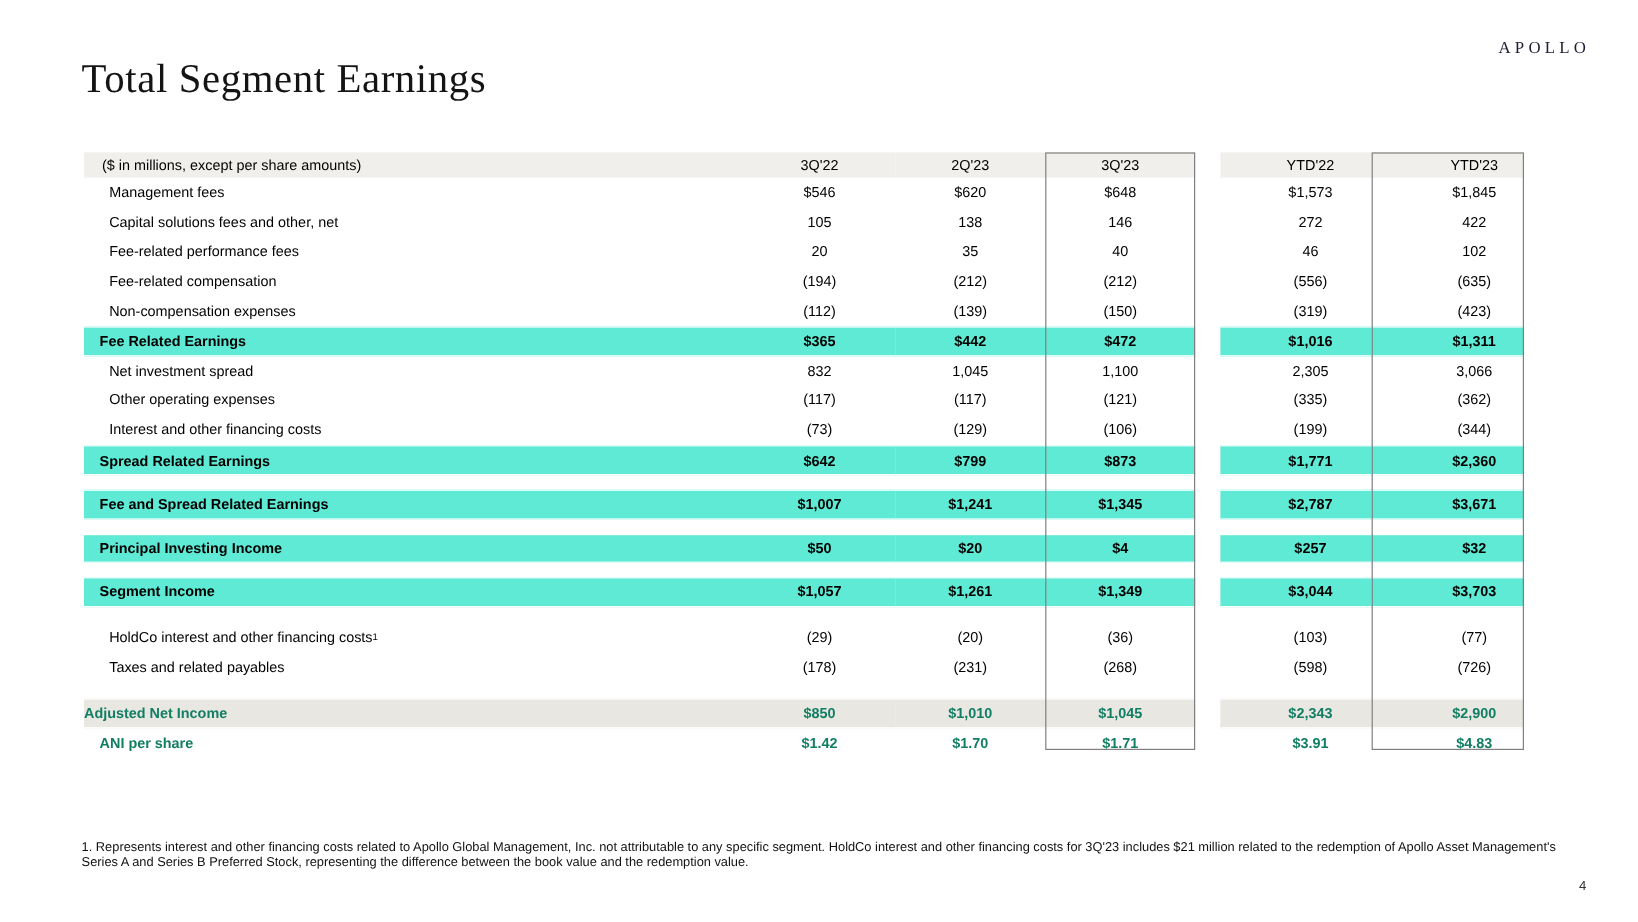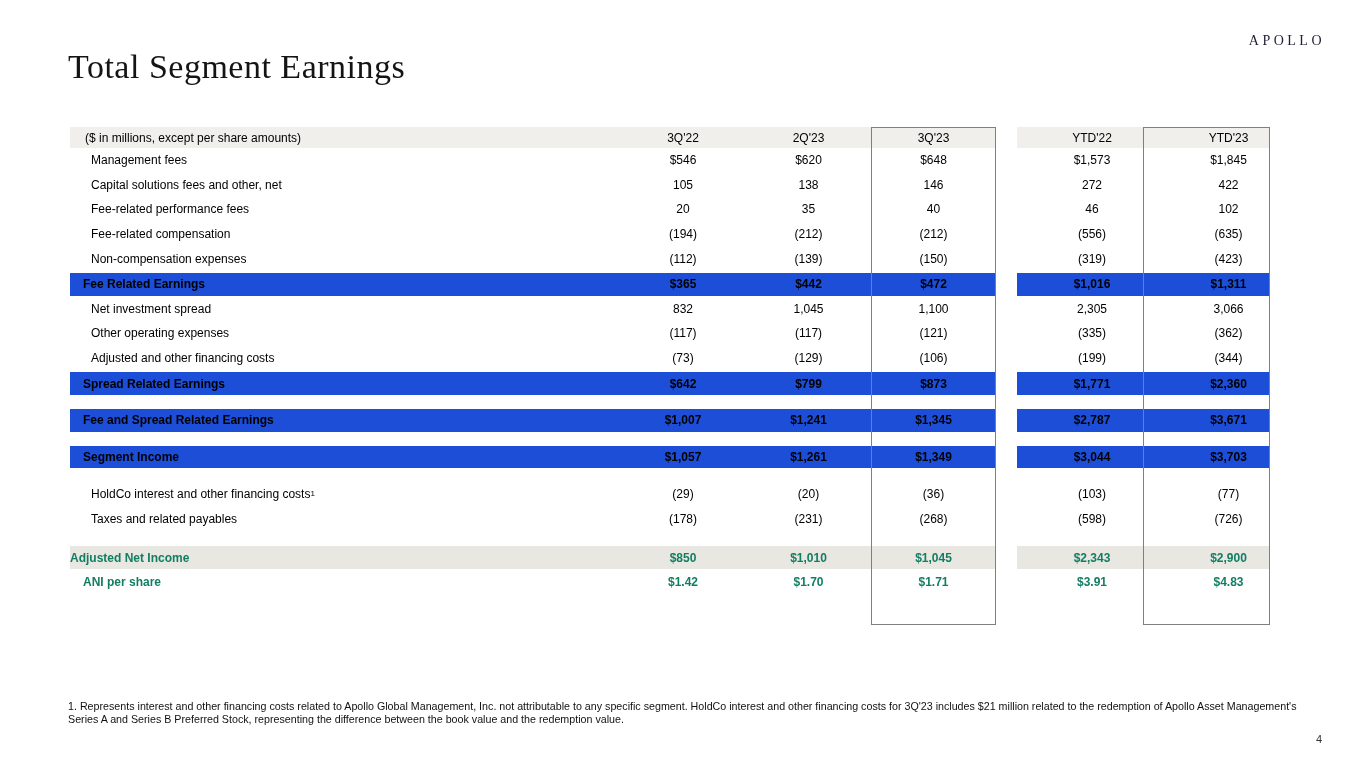--- a/index.html
+++ b/index.html
@@ -42,21 +42,21 @@
 
   .row-header{height:21px;}
   .row-header .shaded{background:#f0efec;}
   .row-header .c-label{padding-left:15px;}
 
   .row-item{height:24.6px;}
   .row-item .c-label{padding-left:21px;}
 
   .row-total{height:24.6px;font-weight:bold;}
   .row-total .c-label{padding-left:13px;}
-  .row-total .shaded{background:#1d4ed8;border-top:1px solid #fff;border-bottom:1px solid #fff;}
+  .row-total .shaded{background:#5eead4;border-top:1px solid #fff;border-bottom:1px solid #fff;}
 
   .row-green-total{height:24.6px;font-weight:bold;color:#117e63;}
   .row-green-total .c-label{}
   .row-green-total .shaded{background:#e8e7e2;border-top:1px solid #fff;border-bottom:1px solid #fff;}
 
   .row-green-item{height:24.6px;font-weight:bold;color:#117e63;}
   .row-green-item .c-label{padding-left:13px;}
 
   sup{font-size:8px;vertical-align:super;line-height:0;}
 
@@ -163,21 +163,21 @@
         <div class="row row-item">
           <div class="cell c-label">Other operating expenses</div>
           <div class="cell c-v c-v1">(117)</div>
           <div class="cell c-v c-v2">(117)</div>
           <div class="cell c-v c-v3">(121)</div>
           <div class="cell c-gapcol"></div>
           <div class="cell c-v c-v4">(335)</div>
           <div class="cell c-v c-v5">(362)</div>
         </div>
         <div class="row row-item">
-          <div class="cell c-label">Adjusted and other financing costs</div>
+          <div class="cell c-label">Interest and other financing costs</div>
           <div class="cell c-v c-v1">(73)</div>
           <div class="cell c-v c-v2">(129)</div>
           <div class="cell c-v c-v3">(106)</div>
           <div class="cell c-gapcol"></div>
           <div class="cell c-v c-v4">(199)</div>
           <div class="cell c-v c-v5">(344)</div>
         </div>
         <div class="row row-total" style="margin-top: 1px;">
           <div class="cell c-label shaded">Spread Related Earnings</div>
           <div class="cell c-v c-v1 shaded">$642</div>
@@ -190,20 +190,29 @@
         <div class="row row-total" style="margin-top: 12px;">
           <div class="cell c-label shaded">Fee and Spread Related Earnings</div>
           <div class="cell c-v c-v1 shaded">$1,007</div>
           <div class="cell c-v c-v2 shaded">$1,241</div>
           <div class="cell c-v c-v3 shaded">$1,345</div>
           <div class="cell c-gapcol"></div>
           <div class="cell c-v c-v4 shaded">$2,787</div>
           <div class="cell c-v c-v5 shaded">$3,671</div>
         </div>
         <div class="row row-total" style="margin-top: 12px;">
+          <div class="cell c-label shaded">Principal Investing Income</div>
+          <div class="cell c-v c-v1 shaded">$50</div>
+          <div class="cell c-v c-v2 shaded">$20</div>
+          <div class="cell c-v c-v3 shaded">$4</div>
+          <div class="cell c-gapcol"></div>
+          <div class="cell c-v c-v4 shaded">$257</div>
+          <div class="cell c-v c-v5 shaded">$32</div>
+        </div>
+        <div class="row row-total" style="margin-top: 12px;">
           <div class="cell c-label shaded">Segment Income</div>
           <div class="cell c-v c-v1 shaded">$1,057</div>
           <div class="cell c-v c-v2 shaded">$1,261</div>
           <div class="cell c-v c-v3 shaded">$1,349</div>
           <div class="cell c-gapcol"></div>
           <div class="cell c-v c-v4 shaded">$3,044</div>
           <div class="cell c-v c-v5 shaded">$3,703</div>
         </div>
         <div class="row row-item" style="margin-top: 13px;">
           <div class="cell c-label">HoldCo interest and other financing costs<sup>1</sup></div>

